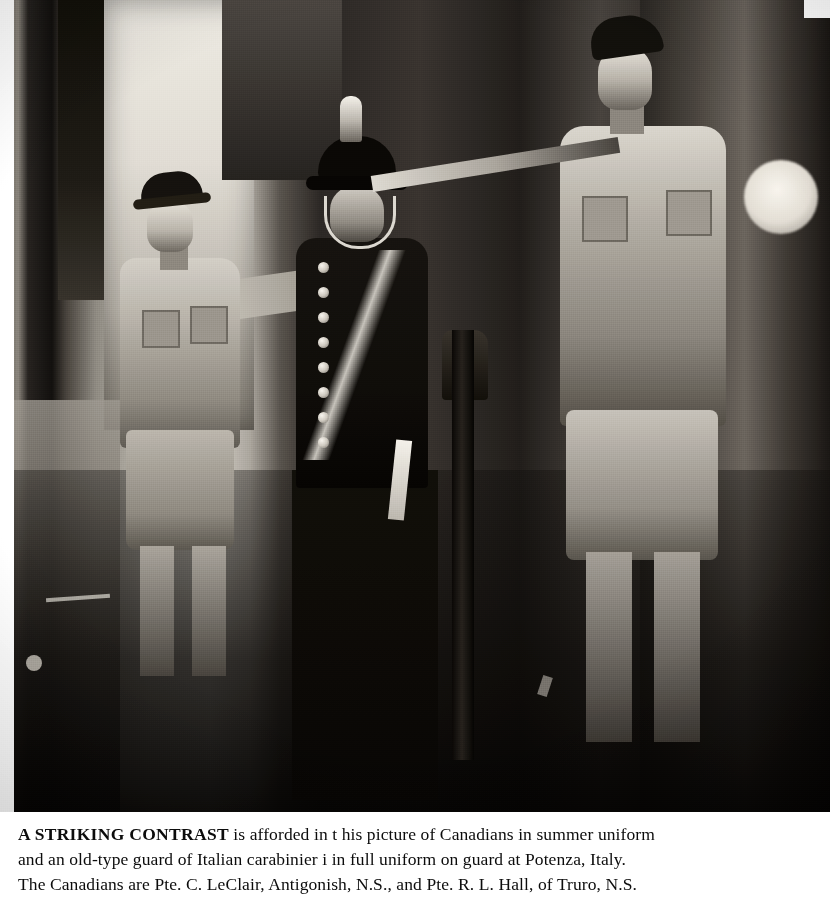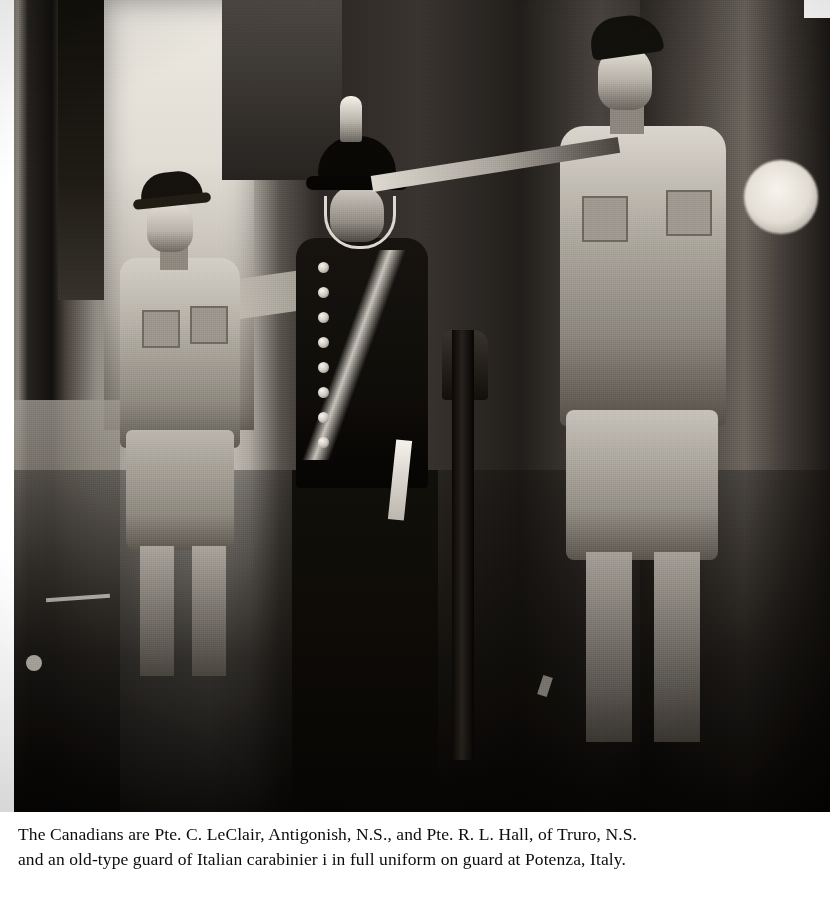--- a/index.html
+++ b/index.html
@@ -370,17 +370,18 @@
     <div class="shape scratch3"></div>
     <div class="shape whitegap-top"></div>
     <div class="shape whitegap-tr"></div>
 
     <div class="bg-lower-dark"></div>
     <div class="vignette"></div>
     <div class="grain"></div>
   </div>
 
   <div class="caption">
+    <p><span class="lede">A STRIKING CONTRAST</span><span> is afforded in t his picture of Canadians in summer uniform</span></p>
+    <p>and an old-type guard of Italian carabinier i in full uniform on guard at Potenza, Italy.</p>
     <p>The Canadians are Pte. C. LeClair, Antigonish, N.S., and Pte. R. L. Hall, of Truro, N.S.</p>
-    <p>and an old-type guard of Italian carabinier i in full uniform on guard at Potenza, Italy.</p>
   </div>
 
 </div>
 
 </body></html>

